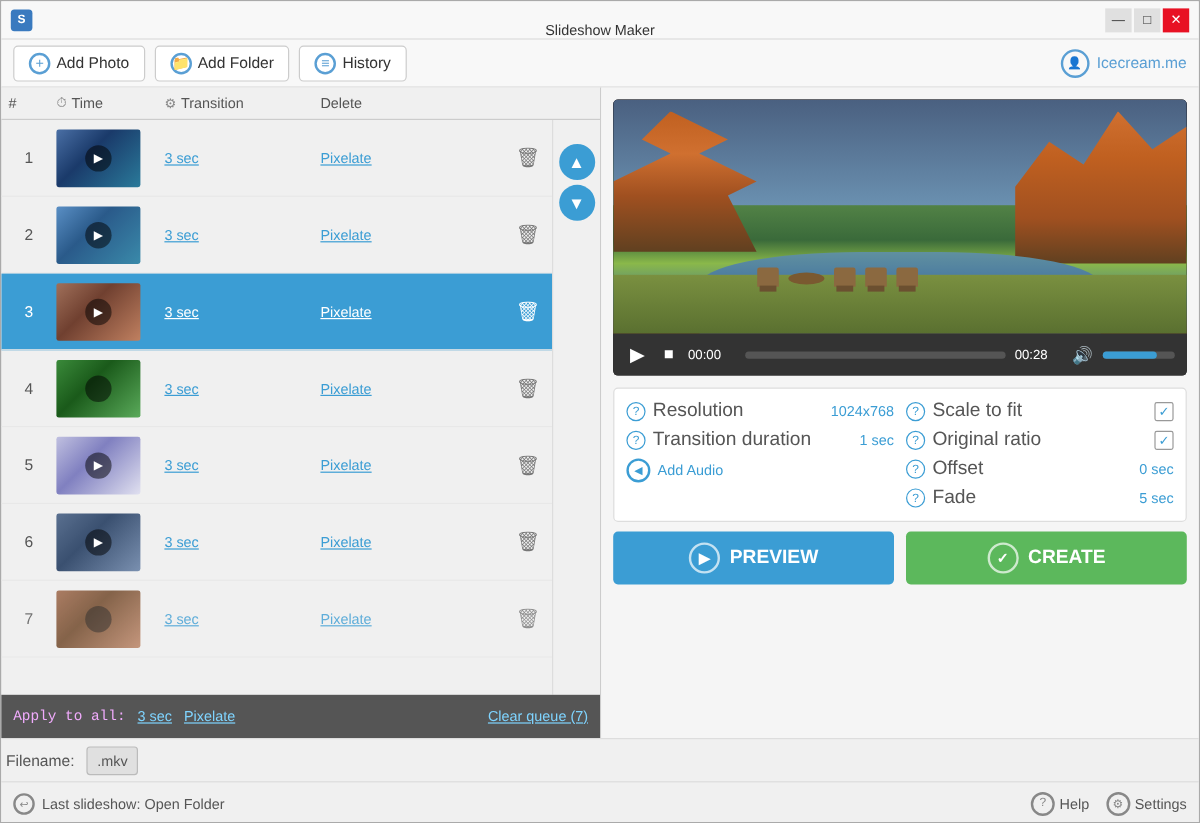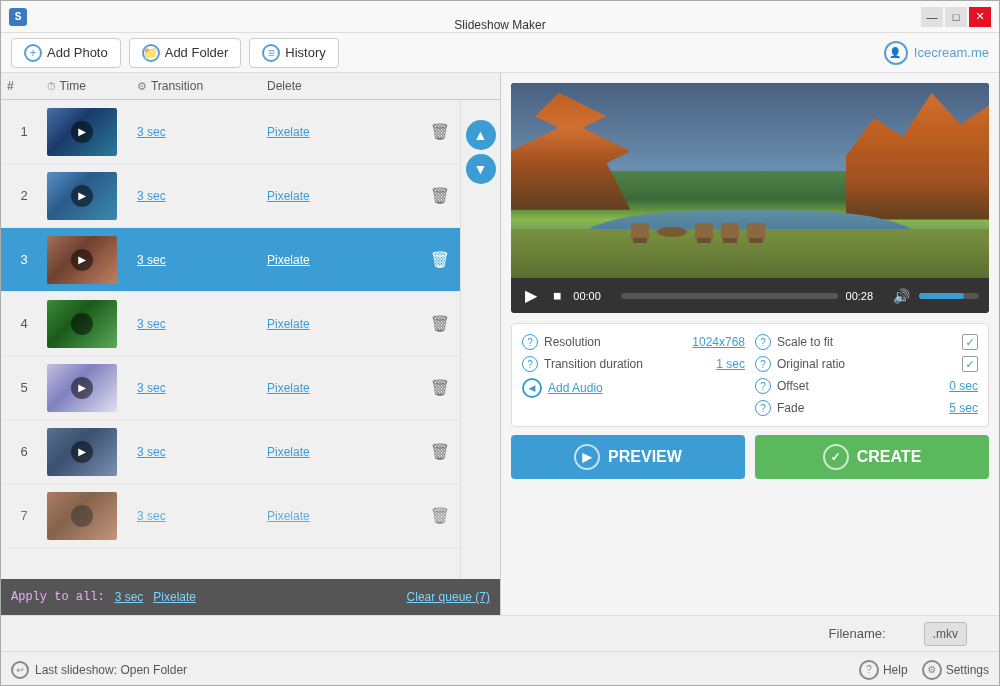--- a/index.html
+++ b/index.html
@@ -275,22 +275,22 @@
       background: white;
       border: 1px solid #ddd;
       border-radius: 4px;
       padding: 10px;
     }
     .setting-row {
       display: flex;
       align-items: center;
       gap: 6px;
     }
-    .setting-label { color: #555; font-size: 12px; flex: 1; }
-    .setting-value { color: #3b9dd4; text-decoration: underline; cursor: pointer; font-size: 12px; }
+    .setting-label { color: #555; font-size: 16px; flex: 1; }
+    .setting-value { color: #3b9dd4; cursor: pointer; font-size: 12px; }
     .setting-check {
       width: 16px; height: 16px;
       border: 1px solid #999; border-radius: 2px;
       background: white;
       display: flex; align-items: center; justify-content: center;
       font-size: 11px; color: #3b9dd4;
     }
     .help-icon {
       width: 16px; height: 16px;
       border-radius: 50%;
@@ -325,41 +325,40 @@
     .apply-value { color: #7fd4ff; text-decoration: underline; cursor: pointer; }
     .apply-clear { color: #7fd4ff; text-decoration: underline; cursor: pointer; }
 
     
     #filename-bar {
       height: 36px;
       background: #f0f0f0;
       border-top: 1px solid #ddd;
       display: flex;
       align-items: center;
-      padding: 0 32px;
+      padding: 0 4px;
       gap: 10px;
-      justify-content: flex-end;
     }
     .filename-label { color: #555; font-size: 13px; }
     .filename-input {
       flex: 1;
       height: 26px;
       border: 1px solid #bbb;
       border-radius: 3px;
       padding: 0 8px;
       font-size: 12px;
       background: white;
       color: #333;
     }
     .filename-ext {
       background: #e0e0e0;
       border: 1px solid #bbb;
       border-radius: 3px;
       padding: 4px 8px;
-      font-size: 12px; color: #555; margin-left: 28px;
+      font-size: 12px; color: #555;
     }
 
     
     #status-bar {
       height: 36px;
       background: #f0f0f0;
       border-top: 1px solid #ddd;
       display: flex;
       align-items: center;
       justify-content: space-between;

